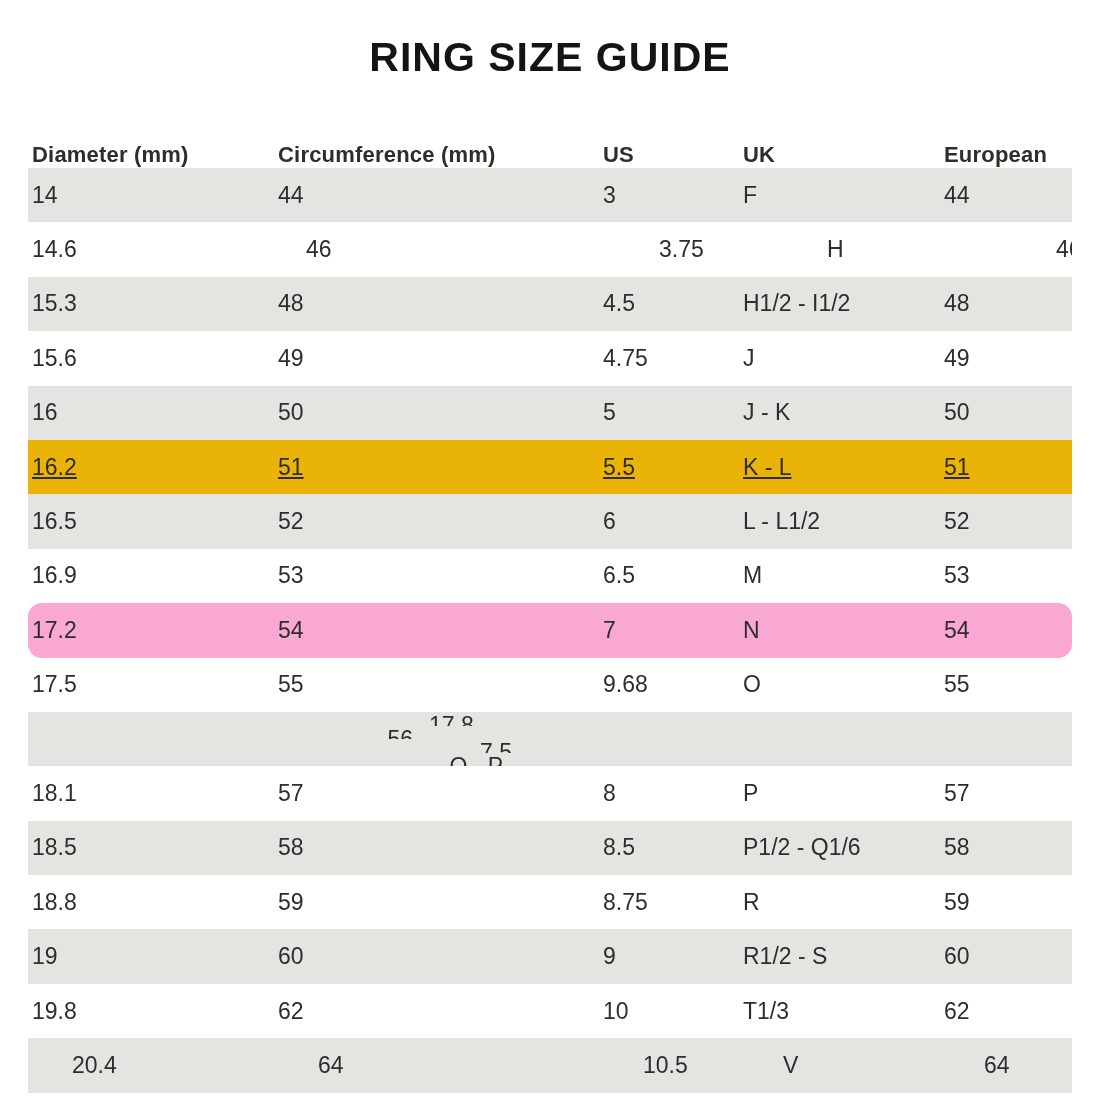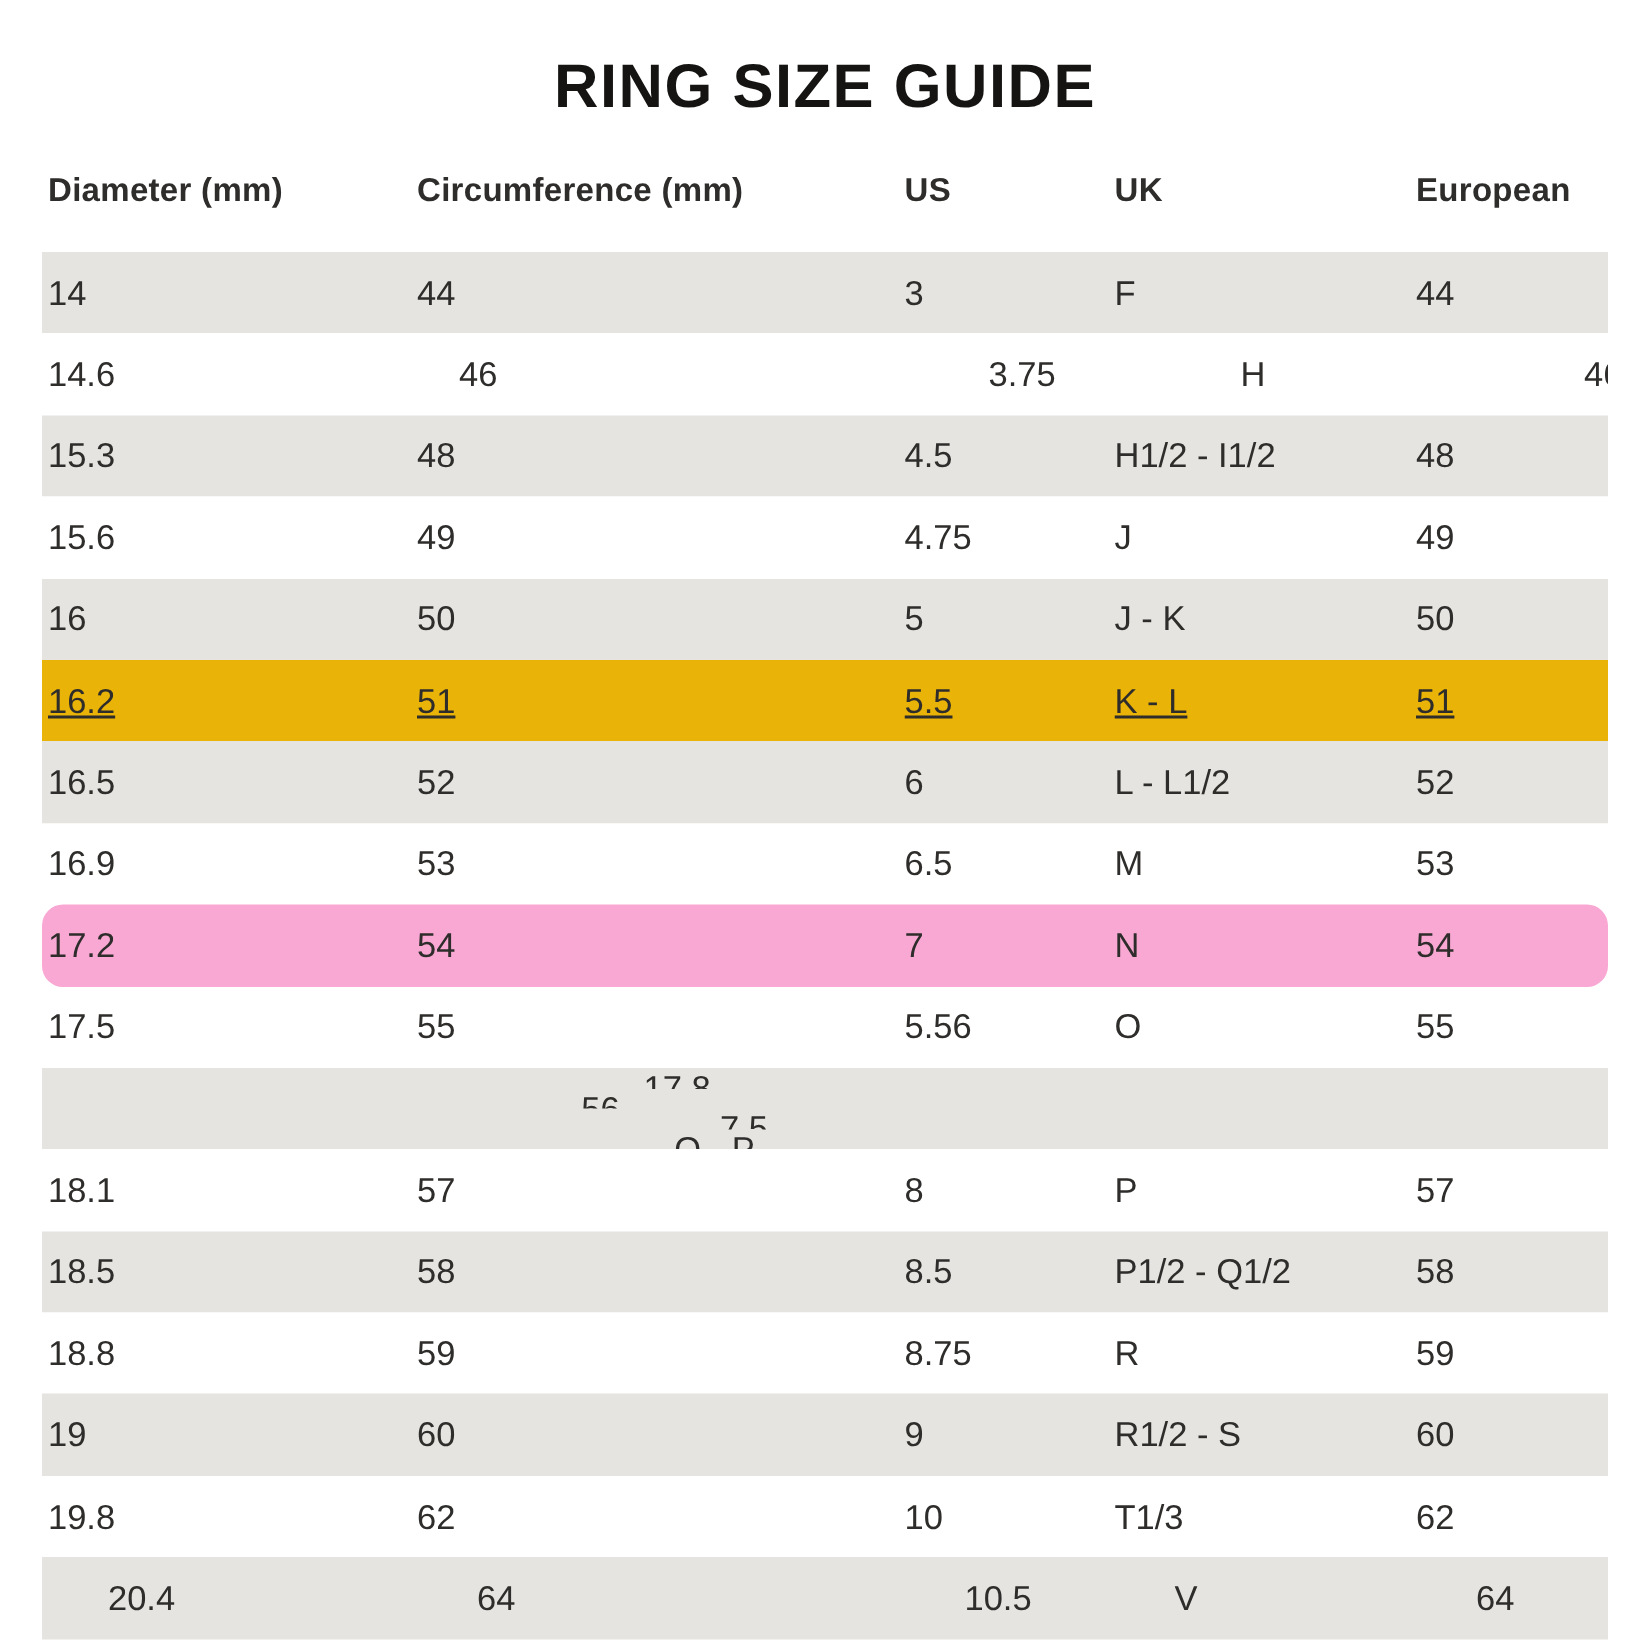--- a/index.html
+++ b/index.html
@@ -27,21 +27,21 @@
     color: #151413;
   }
   .table {
     position: absolute;
     top: 114px;
     left: 28px;
     width: 1044px;
   }
   .header-row {
     display: flex;
-    align-items: flex-start;
+    align-items: flex-end;
     height: 54px;
     font-size: 22px;
     font-weight: 700;
     color: #2e2d2b;
     letter-spacing: 0.2px;
   }
   .row {
     display: flex;
     align-items: center;
     height: 54.4px;
@@ -137,21 +137,21 @@
         <div class="row" style="background: #f9a8d4; border-radius: 14px;">
           <div class="cell c1">17.2</div>
           <div class="cell c2">54</div>
           <div class="cell c3">7</div>
           <div class="cell c4">N</div>
           <div class="cell c5">54</div>
         </div>
         <div class="row" style="background: rgb(255, 255, 255);">
           <div class="cell c1">17.5</div>
           <div class="cell c2">55</div>
-          <div class="cell c3">5.56</div>
+          <div class="cell c3">9.68</div>
           <div class="cell c4">O</div>
           <div class="cell c5">55</div>
         </div>
         <div class="row" style="background: rgb(229, 228, 224); flex-direction: column;">
           <div class="cell c1">17.8</div>
           <div class="cell c2">56</div>
           <div class="cell c3">7.5</div>
           <div class="cell c4">O - P</div>
           <div class="cell c5">56</div>
         </div>
@@ -159,21 +159,21 @@
           <div class="cell c1">18.1</div>
           <div class="cell c2">57</div>
           <div class="cell c3">8</div>
           <div class="cell c4">P</div>
           <div class="cell c5">57</div>
         </div>
         <div class="row" style="background: rgb(229, 228, 224);">
           <div class="cell c1">18.5</div>
           <div class="cell c2">58</div>
           <div class="cell c3">8.5</div>
-          <div class="cell c4">P1/2 - Q1/2</div>
+          <div class="cell c4">P1/2 - Q1/6</div>
           <div class="cell c5">58</div>
         </div>
         <div class="row" style="background: rgb(255, 255, 255);">
           <div class="cell c1">18.8</div>
           <div class="cell c2">59</div>
           <div class="cell c3">8.75</div>
           <div class="cell c4">R</div>
           <div class="cell c5">59</div>
         </div>
         <div class="row" style="background: rgb(229, 228, 224);">

